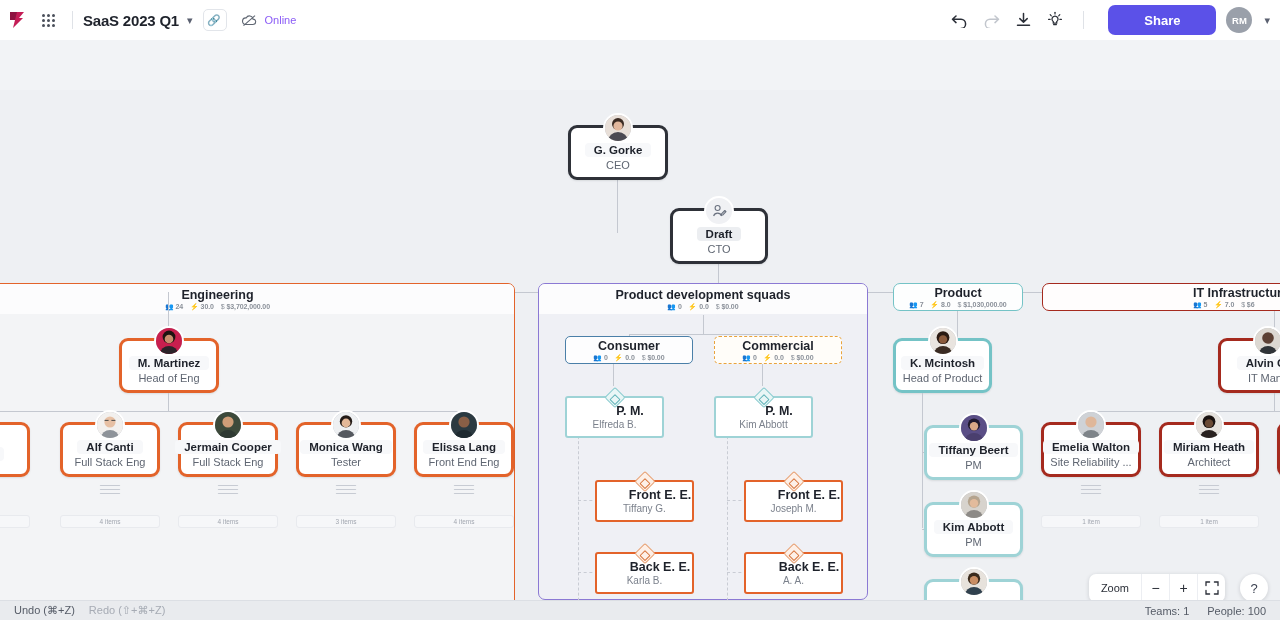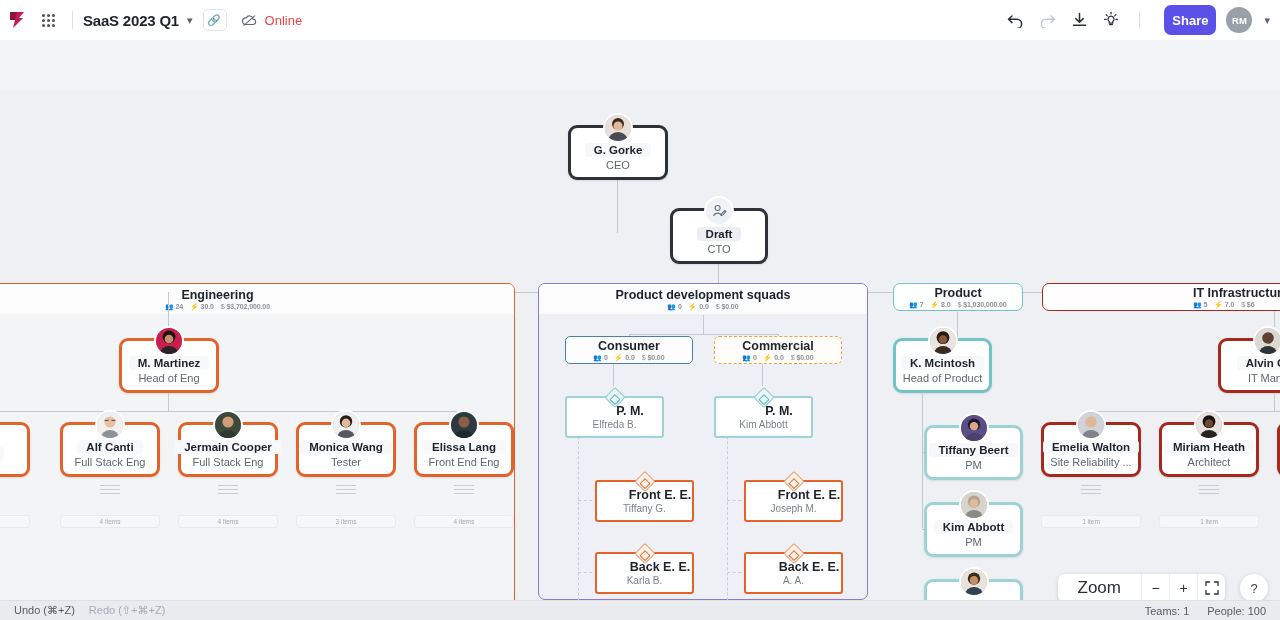--- a/index.html
+++ b/index.html
@@ -25,30 +25,30 @@
   .gdots i { width: 3px; height: 3px; background: #4a4f5a; border-radius: 50%; display: block; }
   .vsep { width: 1px; height: 18px; background: #dfe2e7; margin: 0 10px; }
   .doc-title { font-size: 15px; font-weight: bold; color: #1e222b; letter-spacing: -0.2px; }
   .chev { margin-left: 8px; color: #5a6070; font-size: 11px; }
   .pillbtn {
     margin-left: 10px; width: 24px; height: 22px; border: 1px solid #e2e5ea; border-radius: 5px;
     background: #fff; display: flex; align-items: center; justify-content: center;
     font-size: 11px; color: #4f46e5;
   }
   .online-wrap { display: flex; align-items: center; margin-left: 14px; gap: 7px; }
-  .online-txt { font-size: 13px; color: #ef4444; }
+  .online-txt { font-size: 11px; color: #8b5cf6; }
   .topbar-right { margin-left: auto; display: flex; align-items: center; gap: 4px; padding-right: 10px; }
   .ticon {
     width: 28px; height: 28px; display: flex; align-items: center; justify-content: center;
     color: #2b2f38; font-size: 15px; border-radius: 5px;
   }
   .ticon.dim { color: #c2c6cd; }
   .share-btn {
     background: #5b51e8; color: #fff; font-size: 13px; font-weight: bold;
-    height: 30px; padding: 0 8px; border-radius: 7px; border: none;
+    height: 30px; padding: 0 36px; border-radius: 7px; border: none;
     display: flex; align-items: center; margin: 0 6px 0 10px; cursor: pointer;
   }
   .avatar-rm {
     width: 26px; height: 26px; border-radius: 50%;
     background: #9aa0aa; color: #fff;
     font-size: 9.5px; font-weight: bold;
     display: flex; align-items: center; justify-content: center;
   }
 
   
@@ -161,21 +161,21 @@
     position: absolute; width: 20px; height: 10px;
   }
   .stack i { position: absolute; left: 0; width: 20px; height: 1px; background: #c7cbd3; display: block; transform: skewX(-38deg); }
 
   
   .zoombar {
     position: absolute; right: 55px; bottom: 18px; height: 28px;
     background: #fff; border-radius: 7px; display: flex; align-items: center;
     box-shadow: 0 1px 4px rgba(20,25,40,.16); z-index: 30;
   }
-  .zoombar .zl { font-size: 17px; color: #2b2f38; padding: 0 20px; }
+  .zoombar .zl { font-size: 11px; color: #2b2f38; padding: 0 12px; }
   .zoombar .zb {
     width: 28px; height: 28px; display: flex; align-items: center; justify-content: center;
     font-size: 14px; color: #2b2f38; border-left: 1px solid #eceef2;
   }
   .helpbtn {
     position: absolute; right: 12px; bottom: 18px; width: 28px; height: 28px;
     background: #fff; border-radius: 50%; display: flex; align-items: center; justify-content: center;
     font-size: 13px; color: #3c4252; box-shadow: 0 1px 4px rgba(20,25,40,.16); z-index: 30;
   }
 

